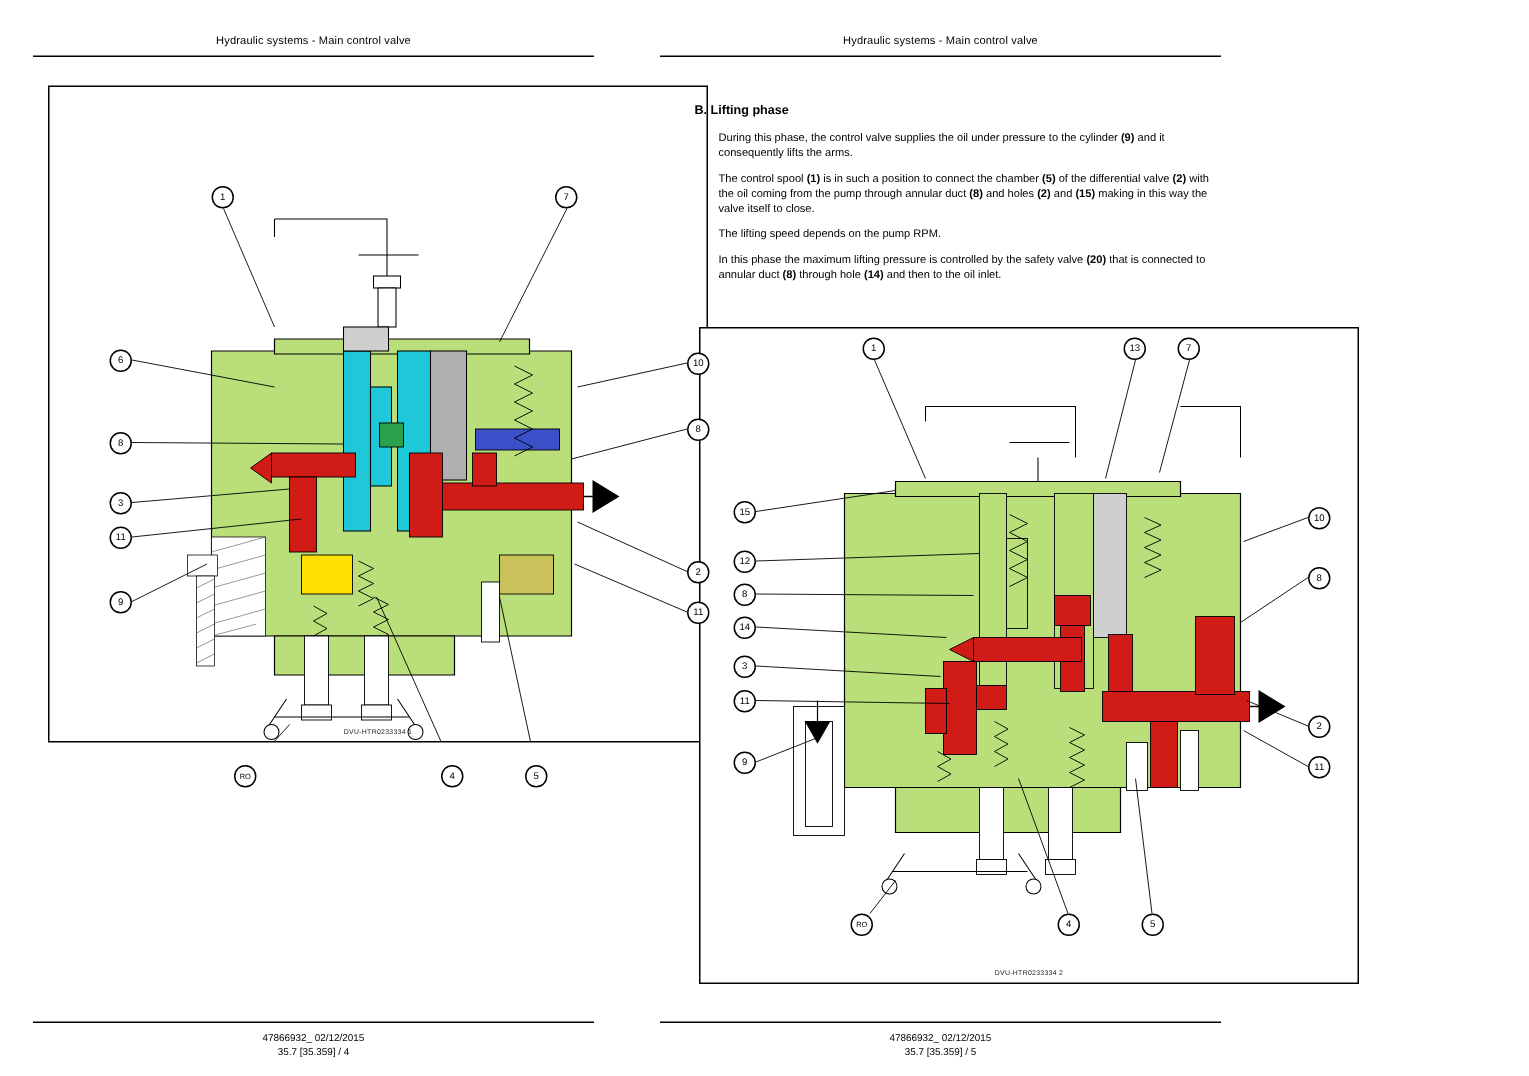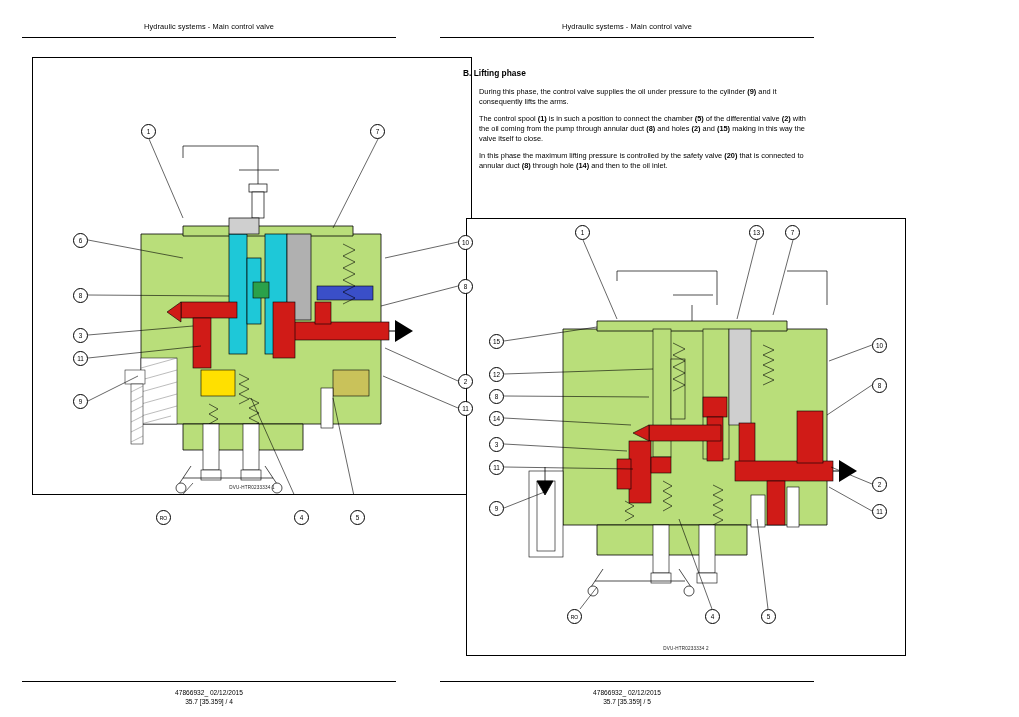--- a/index.html
+++ b/index.html
@@ -266,20 +266,21 @@
   </div>
 
   <div class="page page-right">
     <div class="hdr">Hydraulic systems - Main control valve</div>
     <div class="hdr-rule"></div>
 
     <div class="body-text">
       <h2>B. Lifting phase</h2>
       <p>During this phase, the control valve supplies the oil under pressure to the cylinder <b>(9)</b> and it consequently lifts the arms.</p>
       <p>The control spool <b>(1)</b> is in such a position to connect the chamber <b>(5)</b> of the differential valve <b>(2)</b> with the oil coming from the pump through annular duct <b>(8)</b> and holes <b>(2)</b> and <b>(15)</b> making in this way the valve itself to close.</p>
+      <p>The lifting speed depends on the pump RPM.</p>
       <p>In this phase the maximum lifting pressure is controlled by the safety valve <b>(20)</b> that is connected to annular duct <b>(8)</b> through hole <b>(14)</b> and then to the oil inlet.</p>
     </div>
 
     <div class="fig" style="left:48px;top:218px;width:440px;height:438px;">
       <svg class="sv" width="438" height="436" viewBox="0 0 438 436">
         <g stroke="#000" stroke-width="0.7" fill="none">
           <path d="M150 52 h100 v34"></path>
           <path d="M150 52 v10"></path>
           <path d="M320 52 h40 v34"></path>
           <path d="M206 76 h40"></path>

